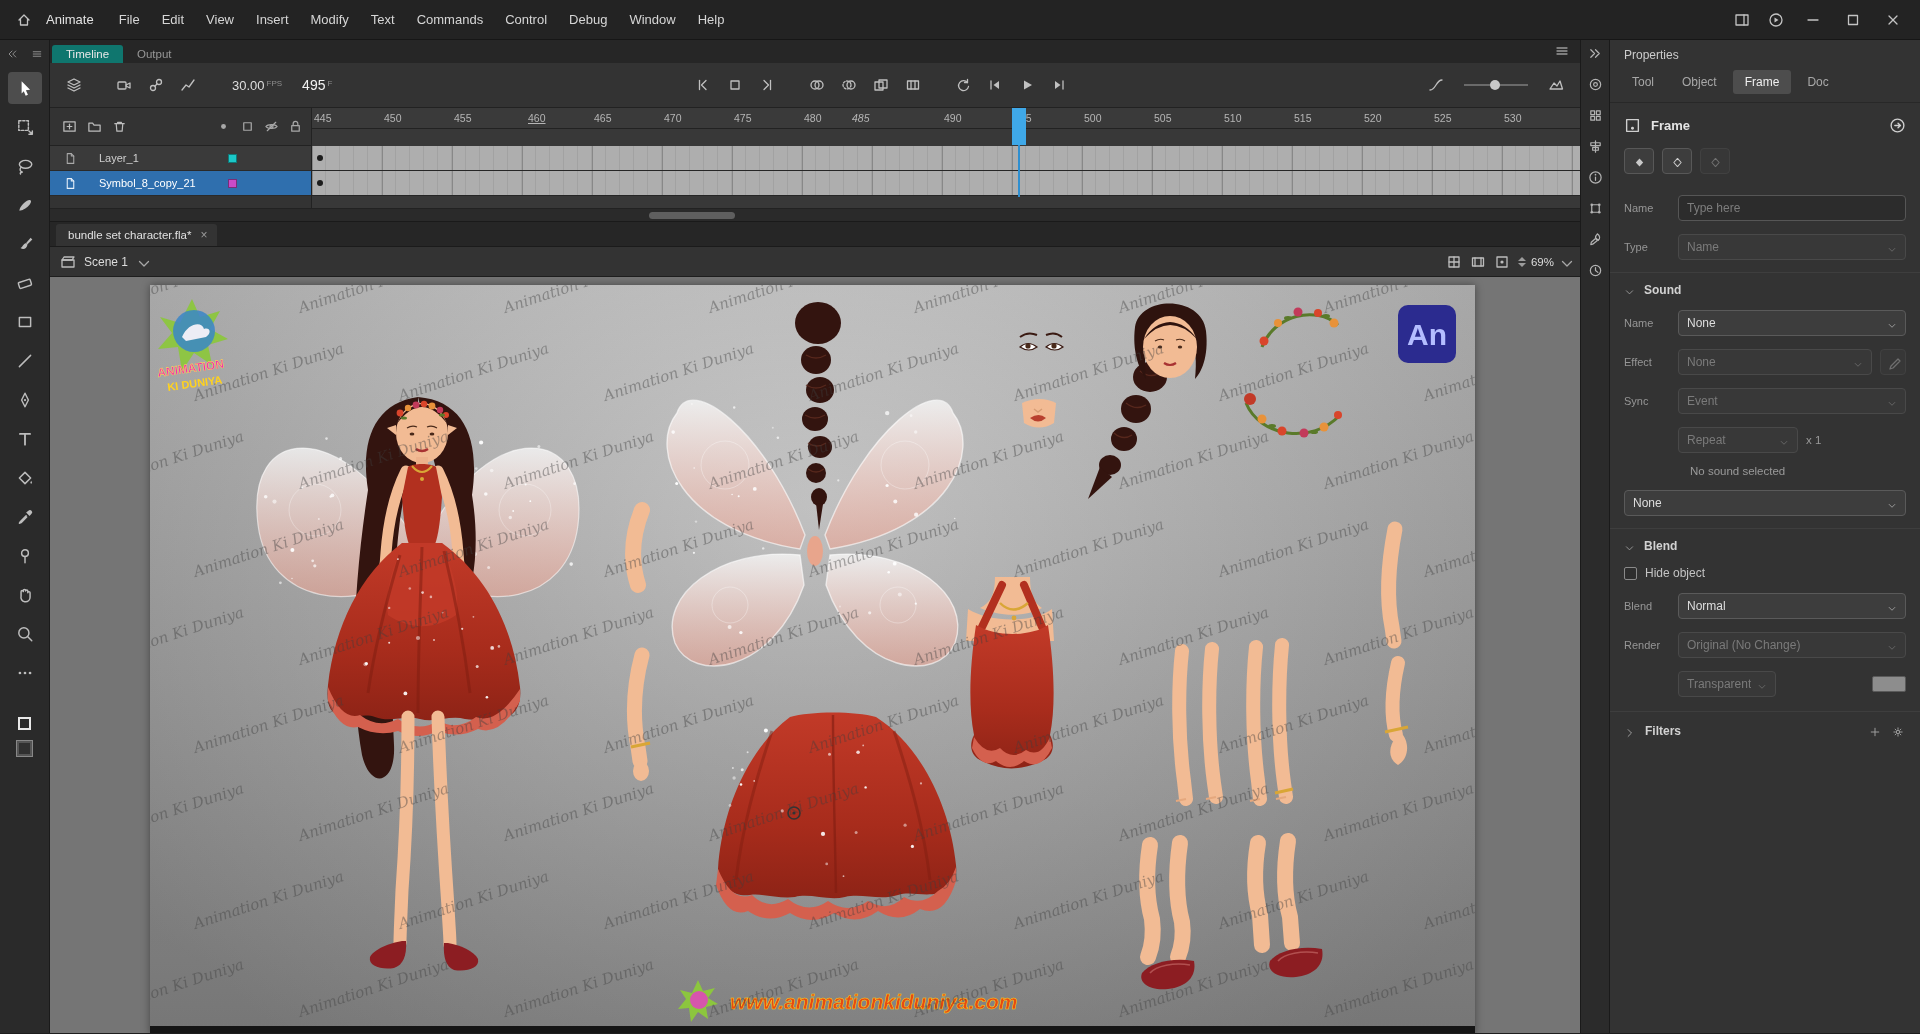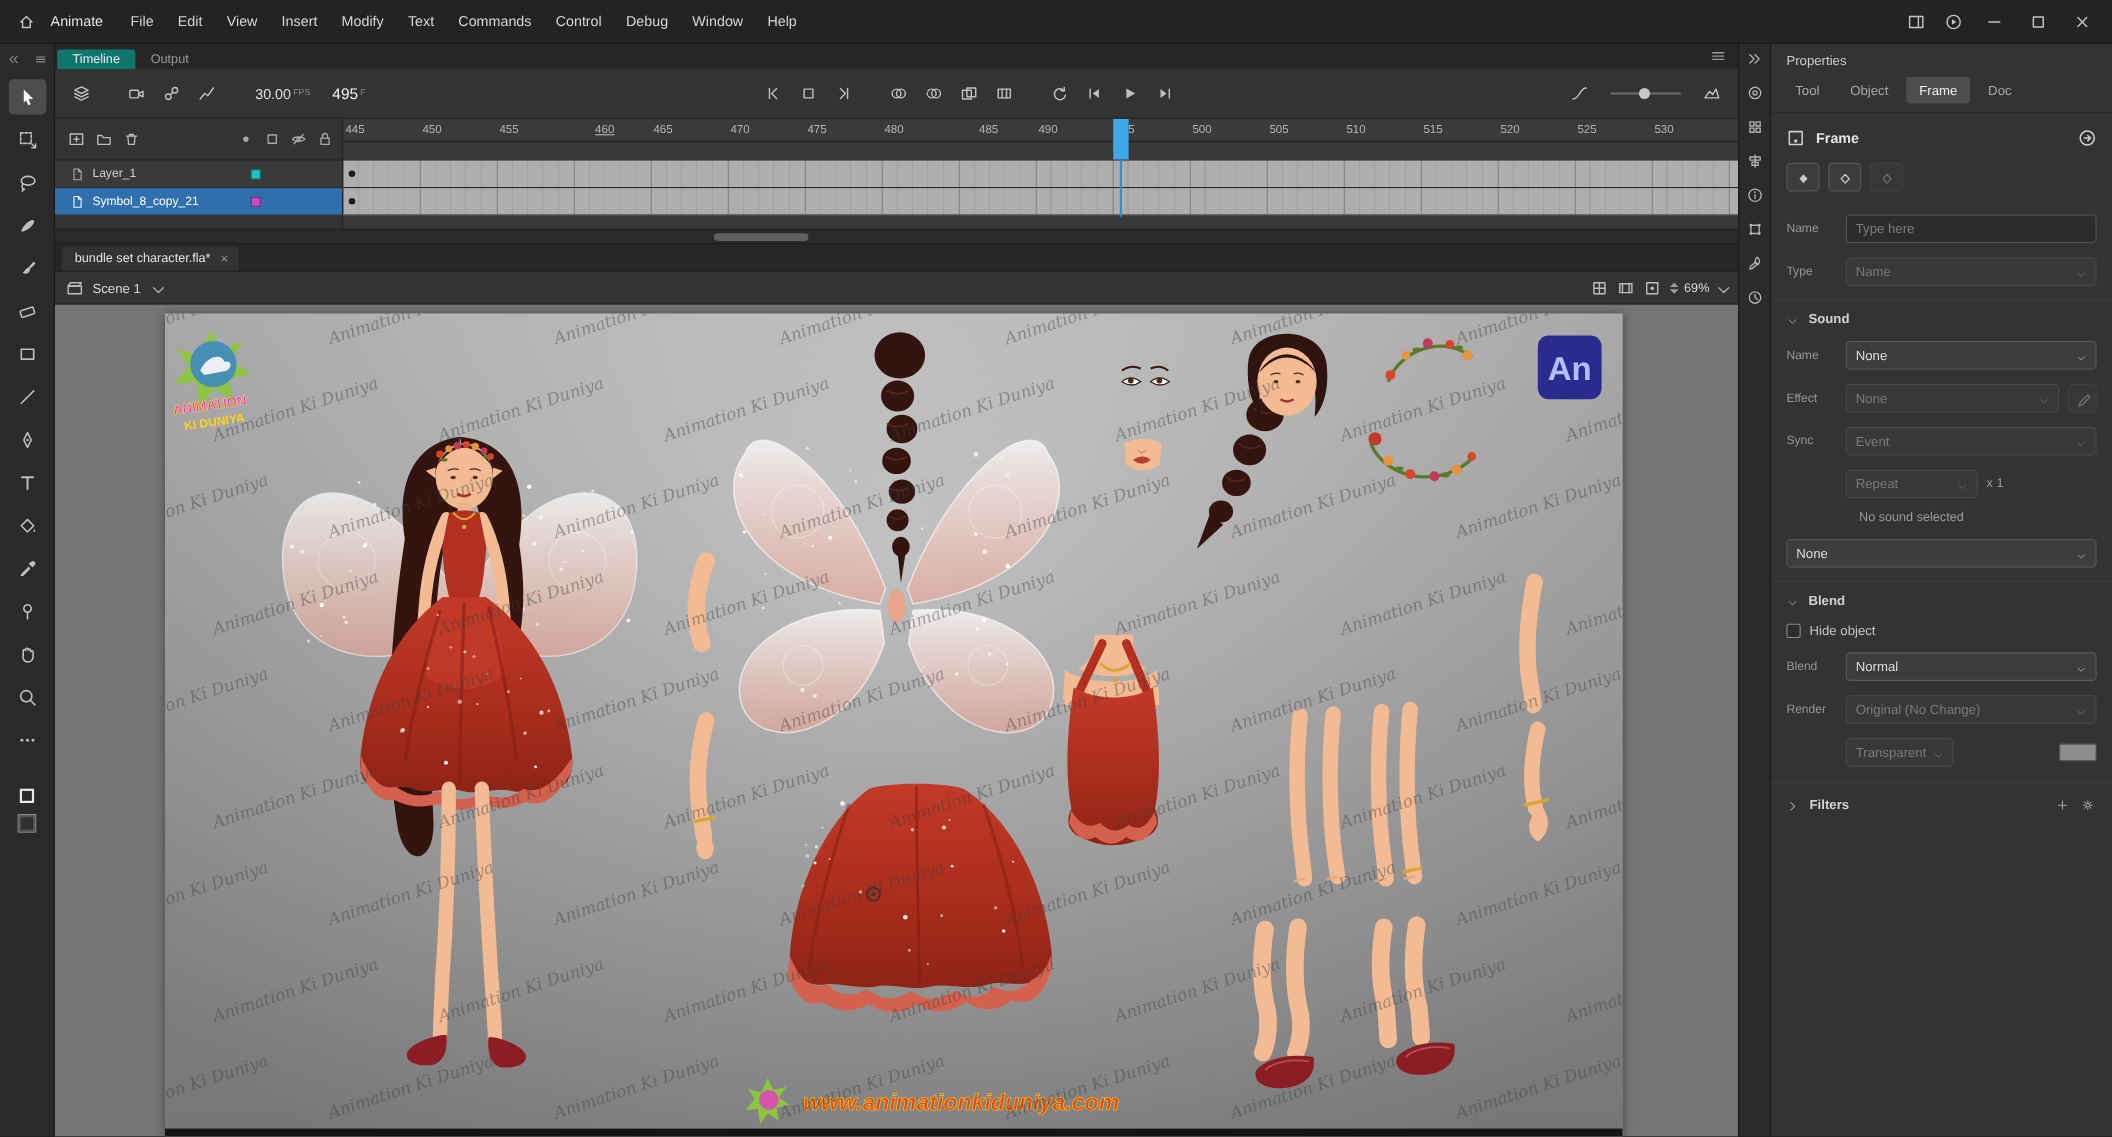--- a/index.html
+++ b/index.html
@@ -53,21 +53,21 @@
   .frame-box b { font-weight:normal; font-size:14px; color:#f2f2f2; }
   .fps-box i, .frame-box i { font-style:normal; font-size:8px; color:#8f8f8f; position:relative; top:-4px; }
   .tl-slider { width:64px; height:2px; background:#6a6a6a; position:relative; margin:0 10px; }
   .tl-slider .knob { position:absolute; left:26px; top:-4px; width:10px; height:10px; border-radius:50%; background:#c9c9c9; }
 
   .tl-body { flex:1; display:flex; position:relative; }
   .tl-left { width:262px; flex:none; background:#333; border-right:1px solid #222; display:flex; flex-direction:column; }
   .tl-left-head { height:38px; display:flex; align-items:center; padding:0 0 0 12px; gap:10px; color:#bdbdbd; border-bottom:1px solid #222; position:relative; }
   .tl-left-head .cols { position:absolute; right:8px; display:flex; gap:9px; color:#a8a8a8; }
   .tl-left-head .ic { width:15px; height:15px; }
-  .layer-row { height:25px; display:flex; align-items:center; padding-left:14px; gap:7px; background:#3a3a3a;
+  .layer-row { height:25px; display:flex; align-items:center; padding-left:14px; gap:22px; background:#3a3a3a;
     border-bottom:1px solid #2a2a2a; color:#cfcfcf; font-size:11px; position:relative; cursor:pointer; }
   .layer-row .ic { width:13px; height:13px; color:#a9a9a9; }
   .layer-row.selected { background:#2f6fae; color:#fff; }
   .layer-row.selected .ic { color:#e8f1fa; }
   .layer-chip { position:absolute; left:178px; width:9px; height:9px; border:1px solid rgba(0,0,0,.4); }
 
   .tl-right { flex:1; position:relative; background:#383838; overflow:hidden; }
   .sec-row { height:16px; background:#2f2f2f; position:relative; border-bottom:1px solid #262626; }
   .sec-label { position:absolute; top:2px; font-size:9.5px; color:#8d8d8d; }
   .num-row { height:21px; background:#3a3a3a; position:relative; border-bottom:1px solid #222; }
@@ -616,26 +616,26 @@
                 <span class="layer-chip" style="background:#c84bc8"></span>
               </div>
             </div>
         </div>
 
         <div class="tl-right">
           <div class="num-row" id="numRow">
               <span class="num-label" style="left: 2px;">445</span>
               <span class="num-label" style="left: 72px;">450</span>
               <span class="num-label" style="left: 142px;">455</span>
-              <span class="num-label" style="left: 229px; text-decoration: underline;">460</span>
+              <span class="num-label" style="left: 216px; text-decoration: underline;">460</span>
               <span class="num-label" style="left: 282px;">465</span>
               <span class="num-label" style="left: 352px;">470</span>
               <span class="num-label" style="left: 422px;">475</span>
               <span class="num-label" style="left: 492px;">480</span>
-              <span class="num-label" style="left: 578px;">485</span>
+              <span class="num-label" style="left: 540px; font-style: italic;">485</span>
               <span class="num-label" style="left: 632px;">490</span>
               <span class="num-label" style="left: 702px;">495</span>
               <span class="num-label" style="left: 772px;">500</span>
               <span class="num-label" style="left: 842px;">505</span>
               <span class="num-label" style="left: 912px;">510</span>
               <span class="num-label" style="left: 982px;">515</span>
               <span class="num-label" style="left: 1052px;">520</span>
               <span class="num-label" style="left: 1122px;">525</span>
               <span class="num-label" style="left: 1192px;">530</span>
             </div>

